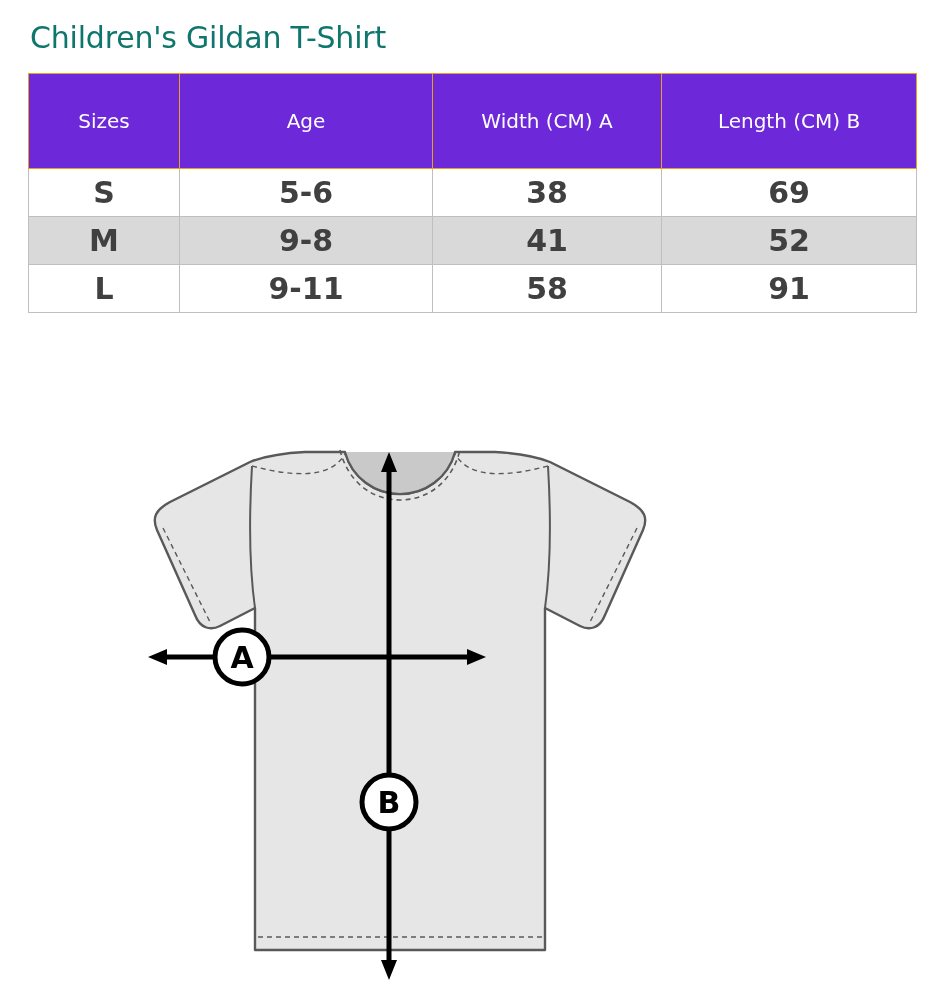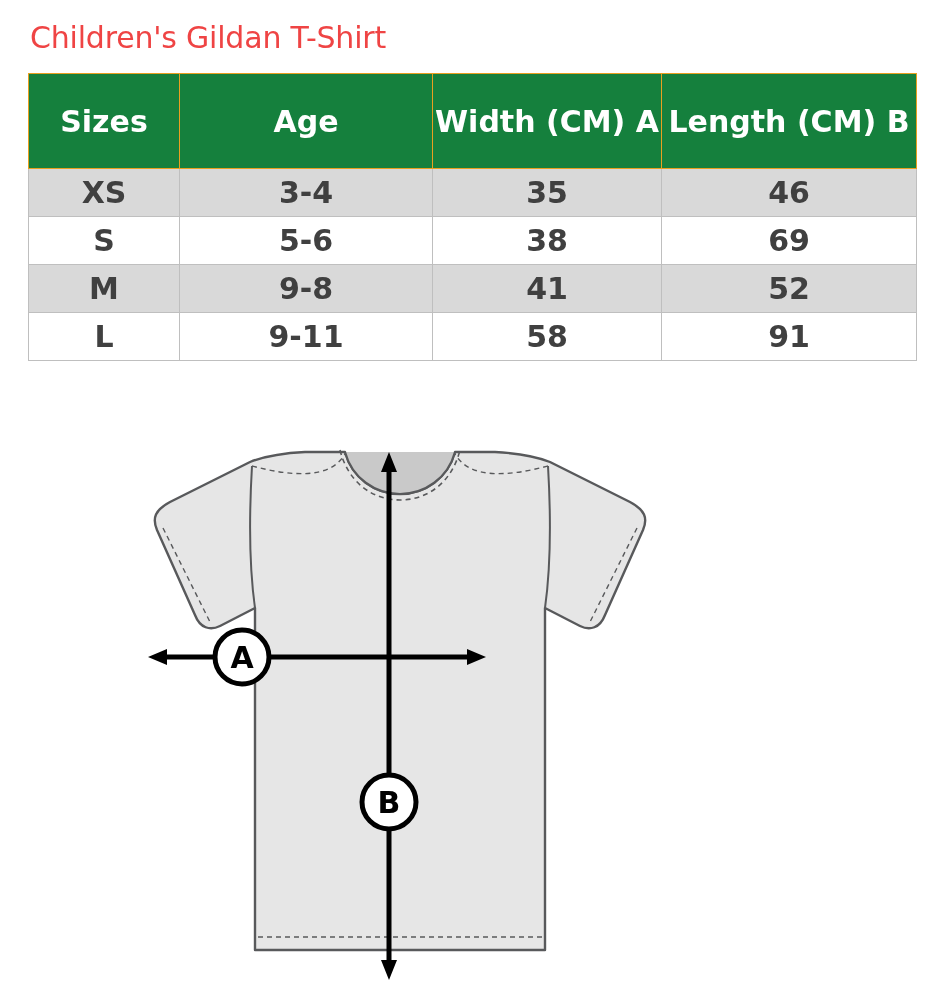--- a/index.html
+++ b/index.html
@@ -13,42 +13,42 @@
     position: relative;
     font-family: "DejaVu Sans", "Liberation Sans", sans-serif;
     overflow: hidden;
   }
   #page-title {
     position: absolute;
     left: 30px;
     top: 20px;
     font-size: 30px;
     font-weight: 400;
-    color: #ef4444;
+    color: #0f766e;
     letter-spacing: -0.2px;
     white-space: nowrap;
   }
   #size-table {
     position: absolute;
     left: 28px;
     top: 73px;
     width: 884px;
     border-collapse: collapse;
     table-layout: fixed;
   }
   #size-table th, #size-table td {
     border: 1px solid #bfbfbf;
     text-align: center;
     padding: 0;
   }
   #size-table thead th {
-    background: #15803d;
+    background: #6d28d9;
     color: #ffffff;
-    font-size: 30px;
-    font-weight: 700;
+    font-size: 20px;
+    font-weight: 400;
     height: 94px;
     border-color: #e8a020;
   }
   #size-table tbody td {
     font-size: 30px;
     font-weight: bold;
     color: #404040;
     height: 47px;
     line-height: 47px;
   }
@@ -85,26 +85,20 @@
 <table id="size-table">
   <thead>
     <tr>
       <th class="col-sizes">Sizes</th>
       <th class="col-age">Age</th>
       <th class="col-width">Width (CM) A</th>
       <th class="col-length">Length  (CM) B</th>
     </tr>
   </thead>
   <tbody>
-    <tr class="shaded">
-      <td>XS</td>
-      <td>3-4</td>
-      <td>35</td>
-      <td>46</td>
-    </tr>
     <tr class="plain">
       <td>S</td>
       <td>5-6</td>
       <td>38</td>
       <td>69</td>
     </tr>
     <tr class="shaded">
       <td>M</td>
       <td>9-8</td>
       <td>41</td>

